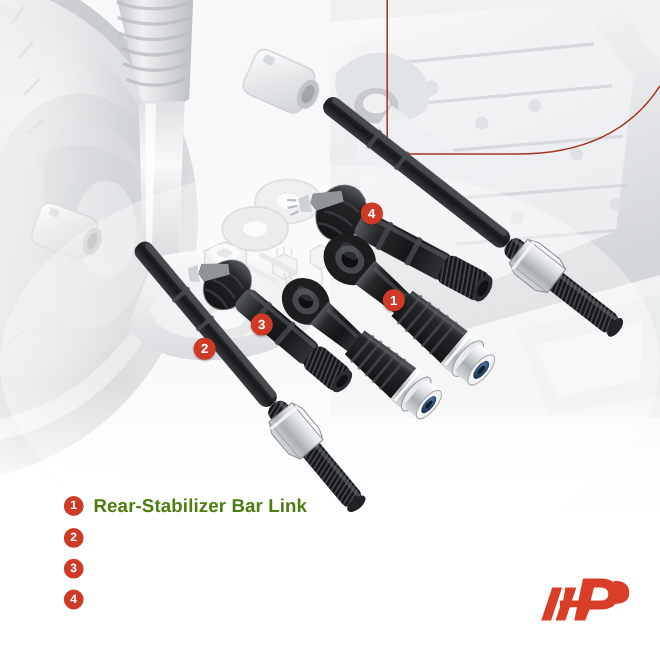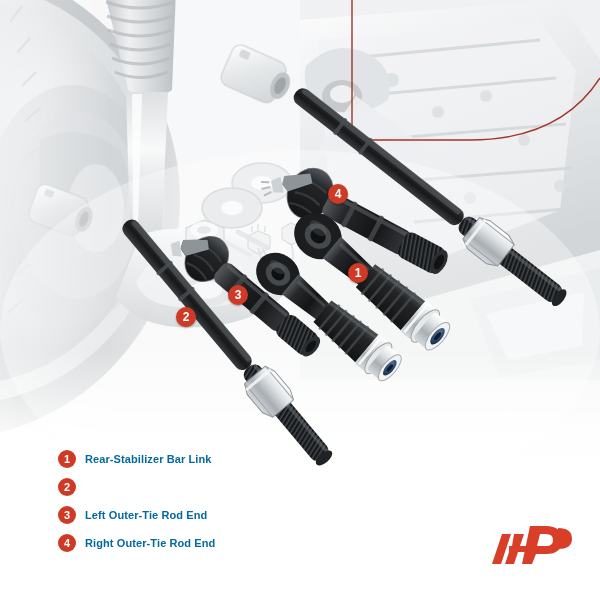--- a/index.html
+++ b/index.html
@@ -60,21 +60,21 @@
   .legend-row{display:flex;align-items:center;gap:9px;}
   .legend-badge{
     width:18px;height:18px;border-radius:50%;
     background:#cf3a26;color:#fff;
     font-size:11px;font-weight:bold;
     display:flex;align-items:center;justify-content:center;
     flex:0 0 auto;line-height:1;
   }
   .legend-label{
     font-family:"Liberation Sans",sans-serif;
-    font-size:11px;font-weight:bold;color:#0369a1;
+    font-size:17px;font-weight:bold;color:#4d7c0f;
     letter-spacing:.1px;white-space:nowrap;
   }
 
   
   #logo{position:absolute;left:478px;top:518px;width:100px;height:54px;}
 </style>
 </head>
 <body>
 
 <div id="stage">
@@ -466,25 +466,23 @@
   <div id="legend">
     <div class="legend-row">
       <span class="legend-badge">1</span>
       <span class="legend-label">Rear-Stabilizer Bar Link</span>
     </div>
     <div class="legend-row">
       <span class="legend-badge">2</span>
     </div>
     <div class="legend-row">
       <span class="legend-badge">3</span>
-      <span class="legend-label">Left Outer-Tie Rod End</span>
     </div>
     <div class="legend-row">
       <span class="legend-badge">4</span>
-      <span class="legend-label">Right Outer-Tie Rod End</span>
     </div>
   </div>
 
   <svg id="logo" viewBox="0 0 100 54" xmlns="http://www.w3.org/2000/svg">
     <g fill="#d93f28">
 
       <path d="M14,46 L24,16 L33,16 L23,46 Z"></path>
 
       <path d="M36,16 L46,16 L42,28 L56,28 L56,34 L40,34 L36,46 L27,46 L31,34 L31,28 L34,28 Z"></path>
 

